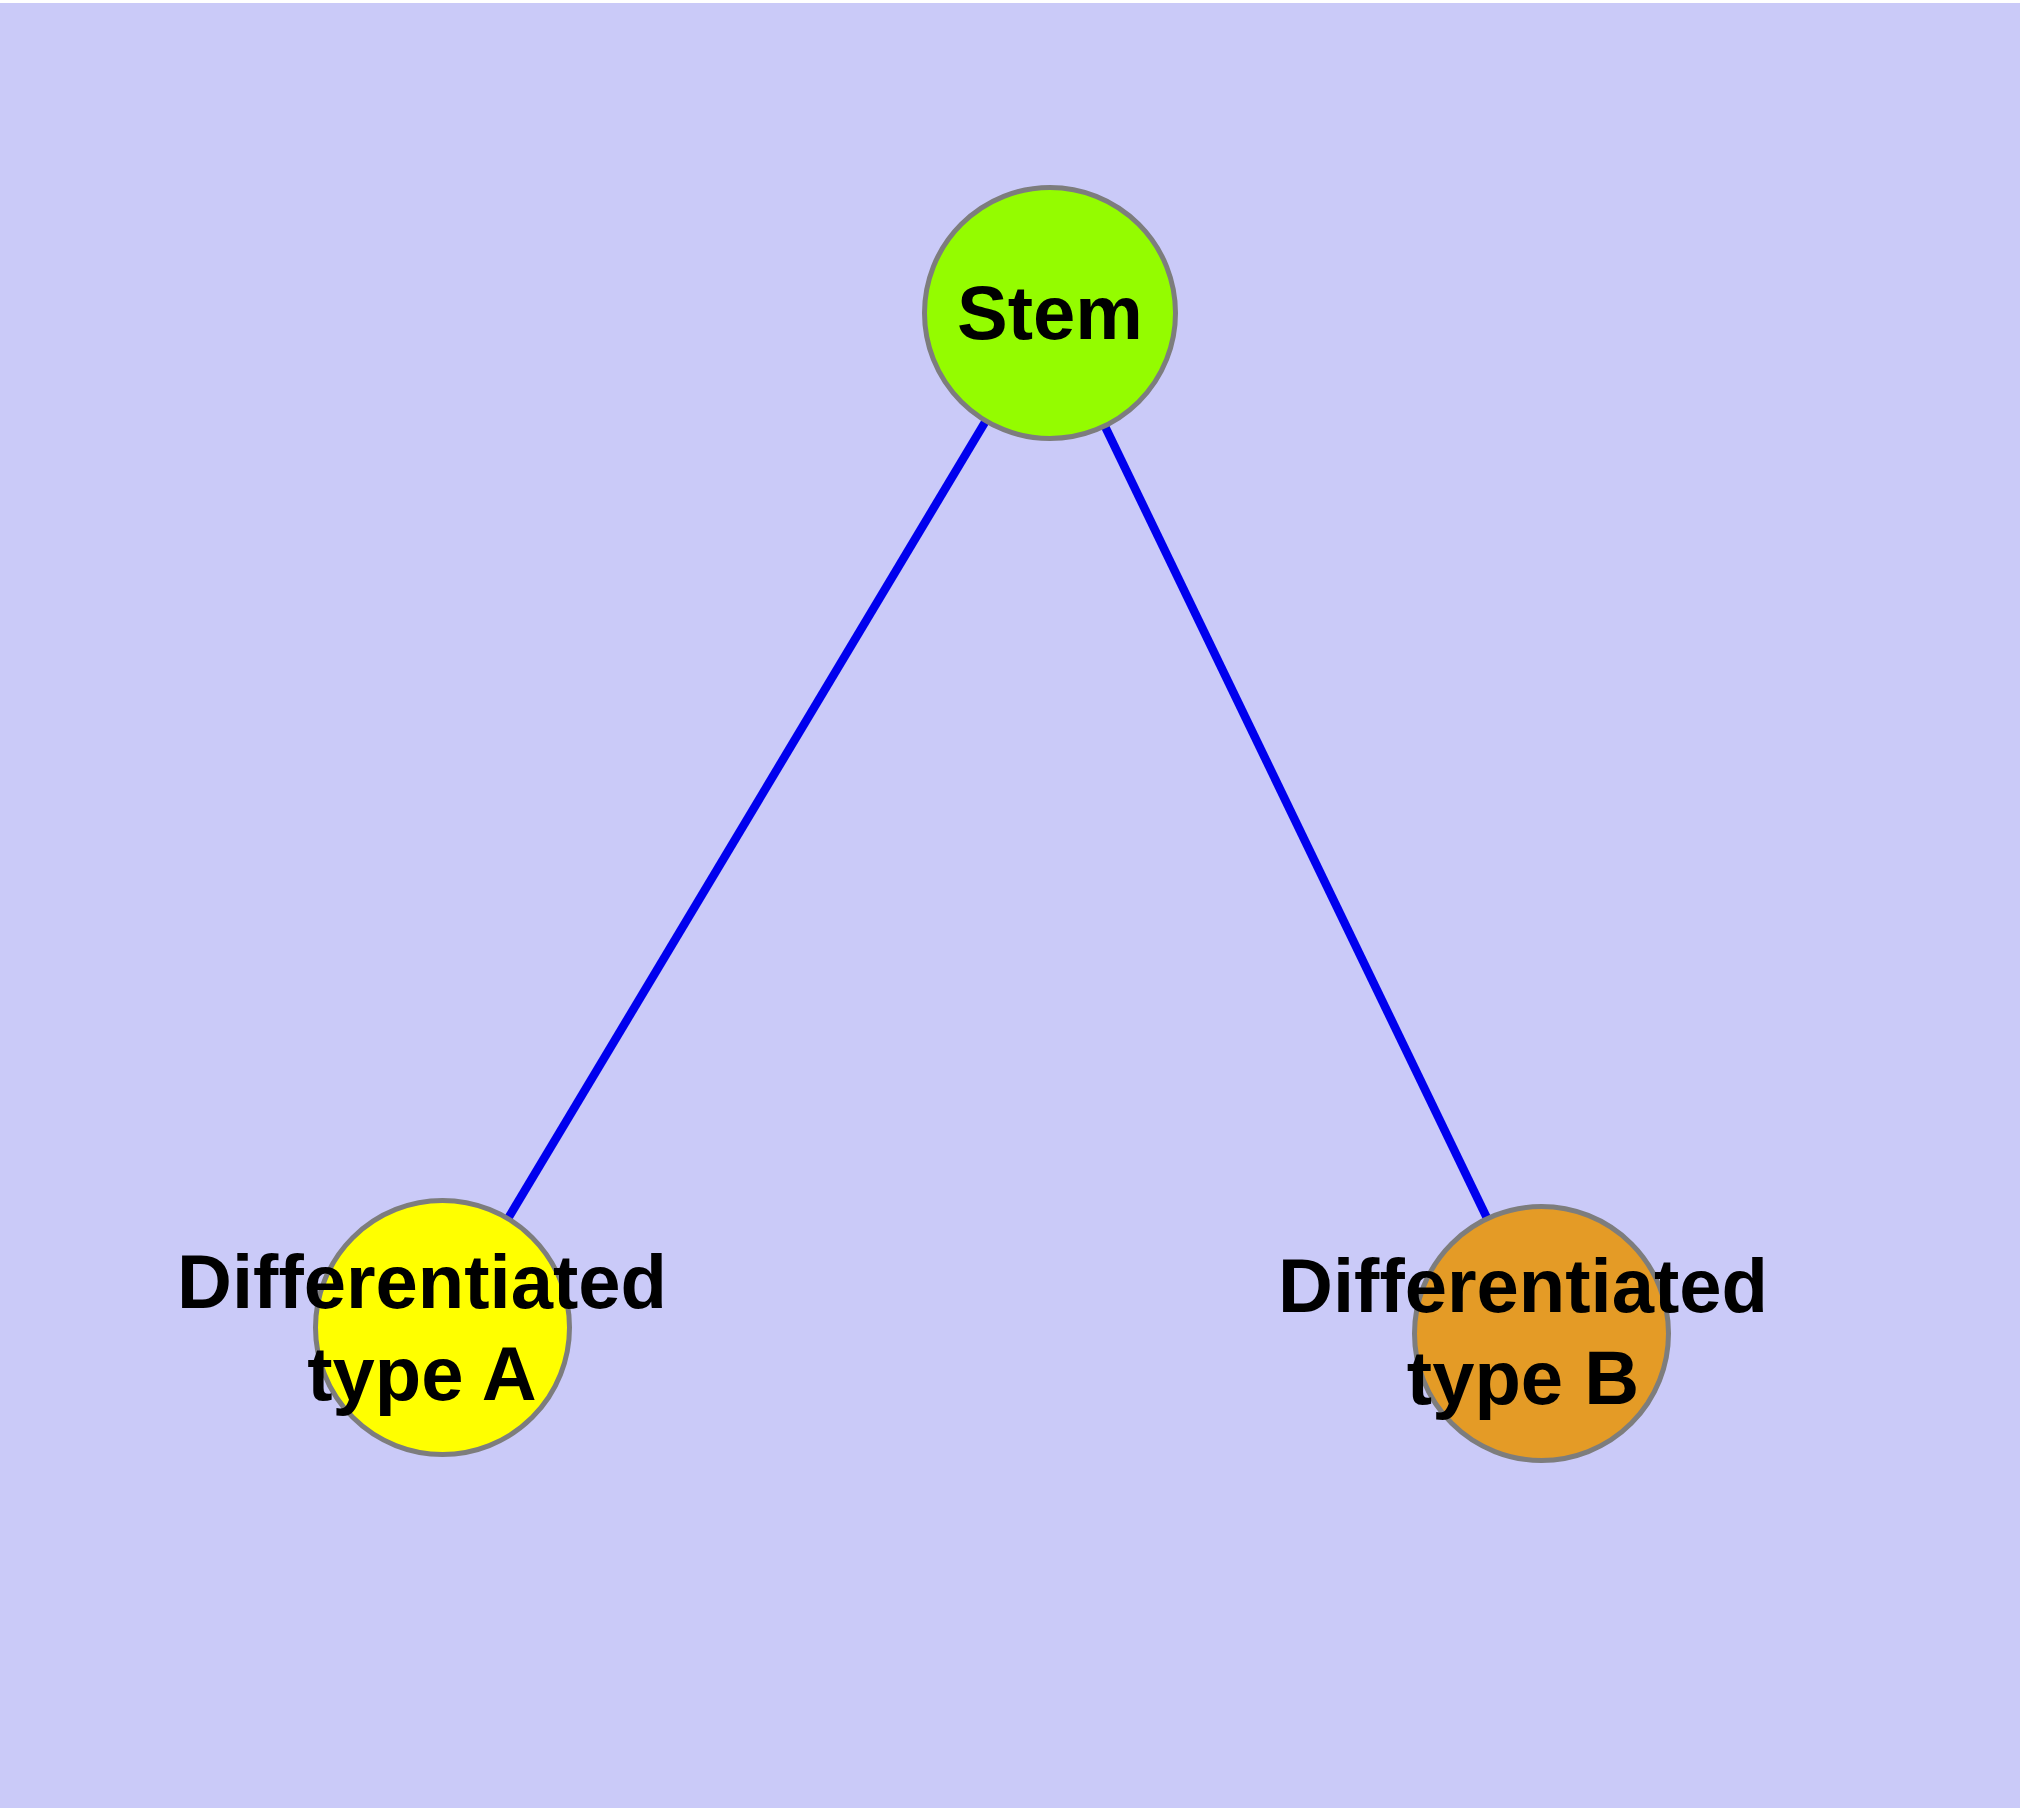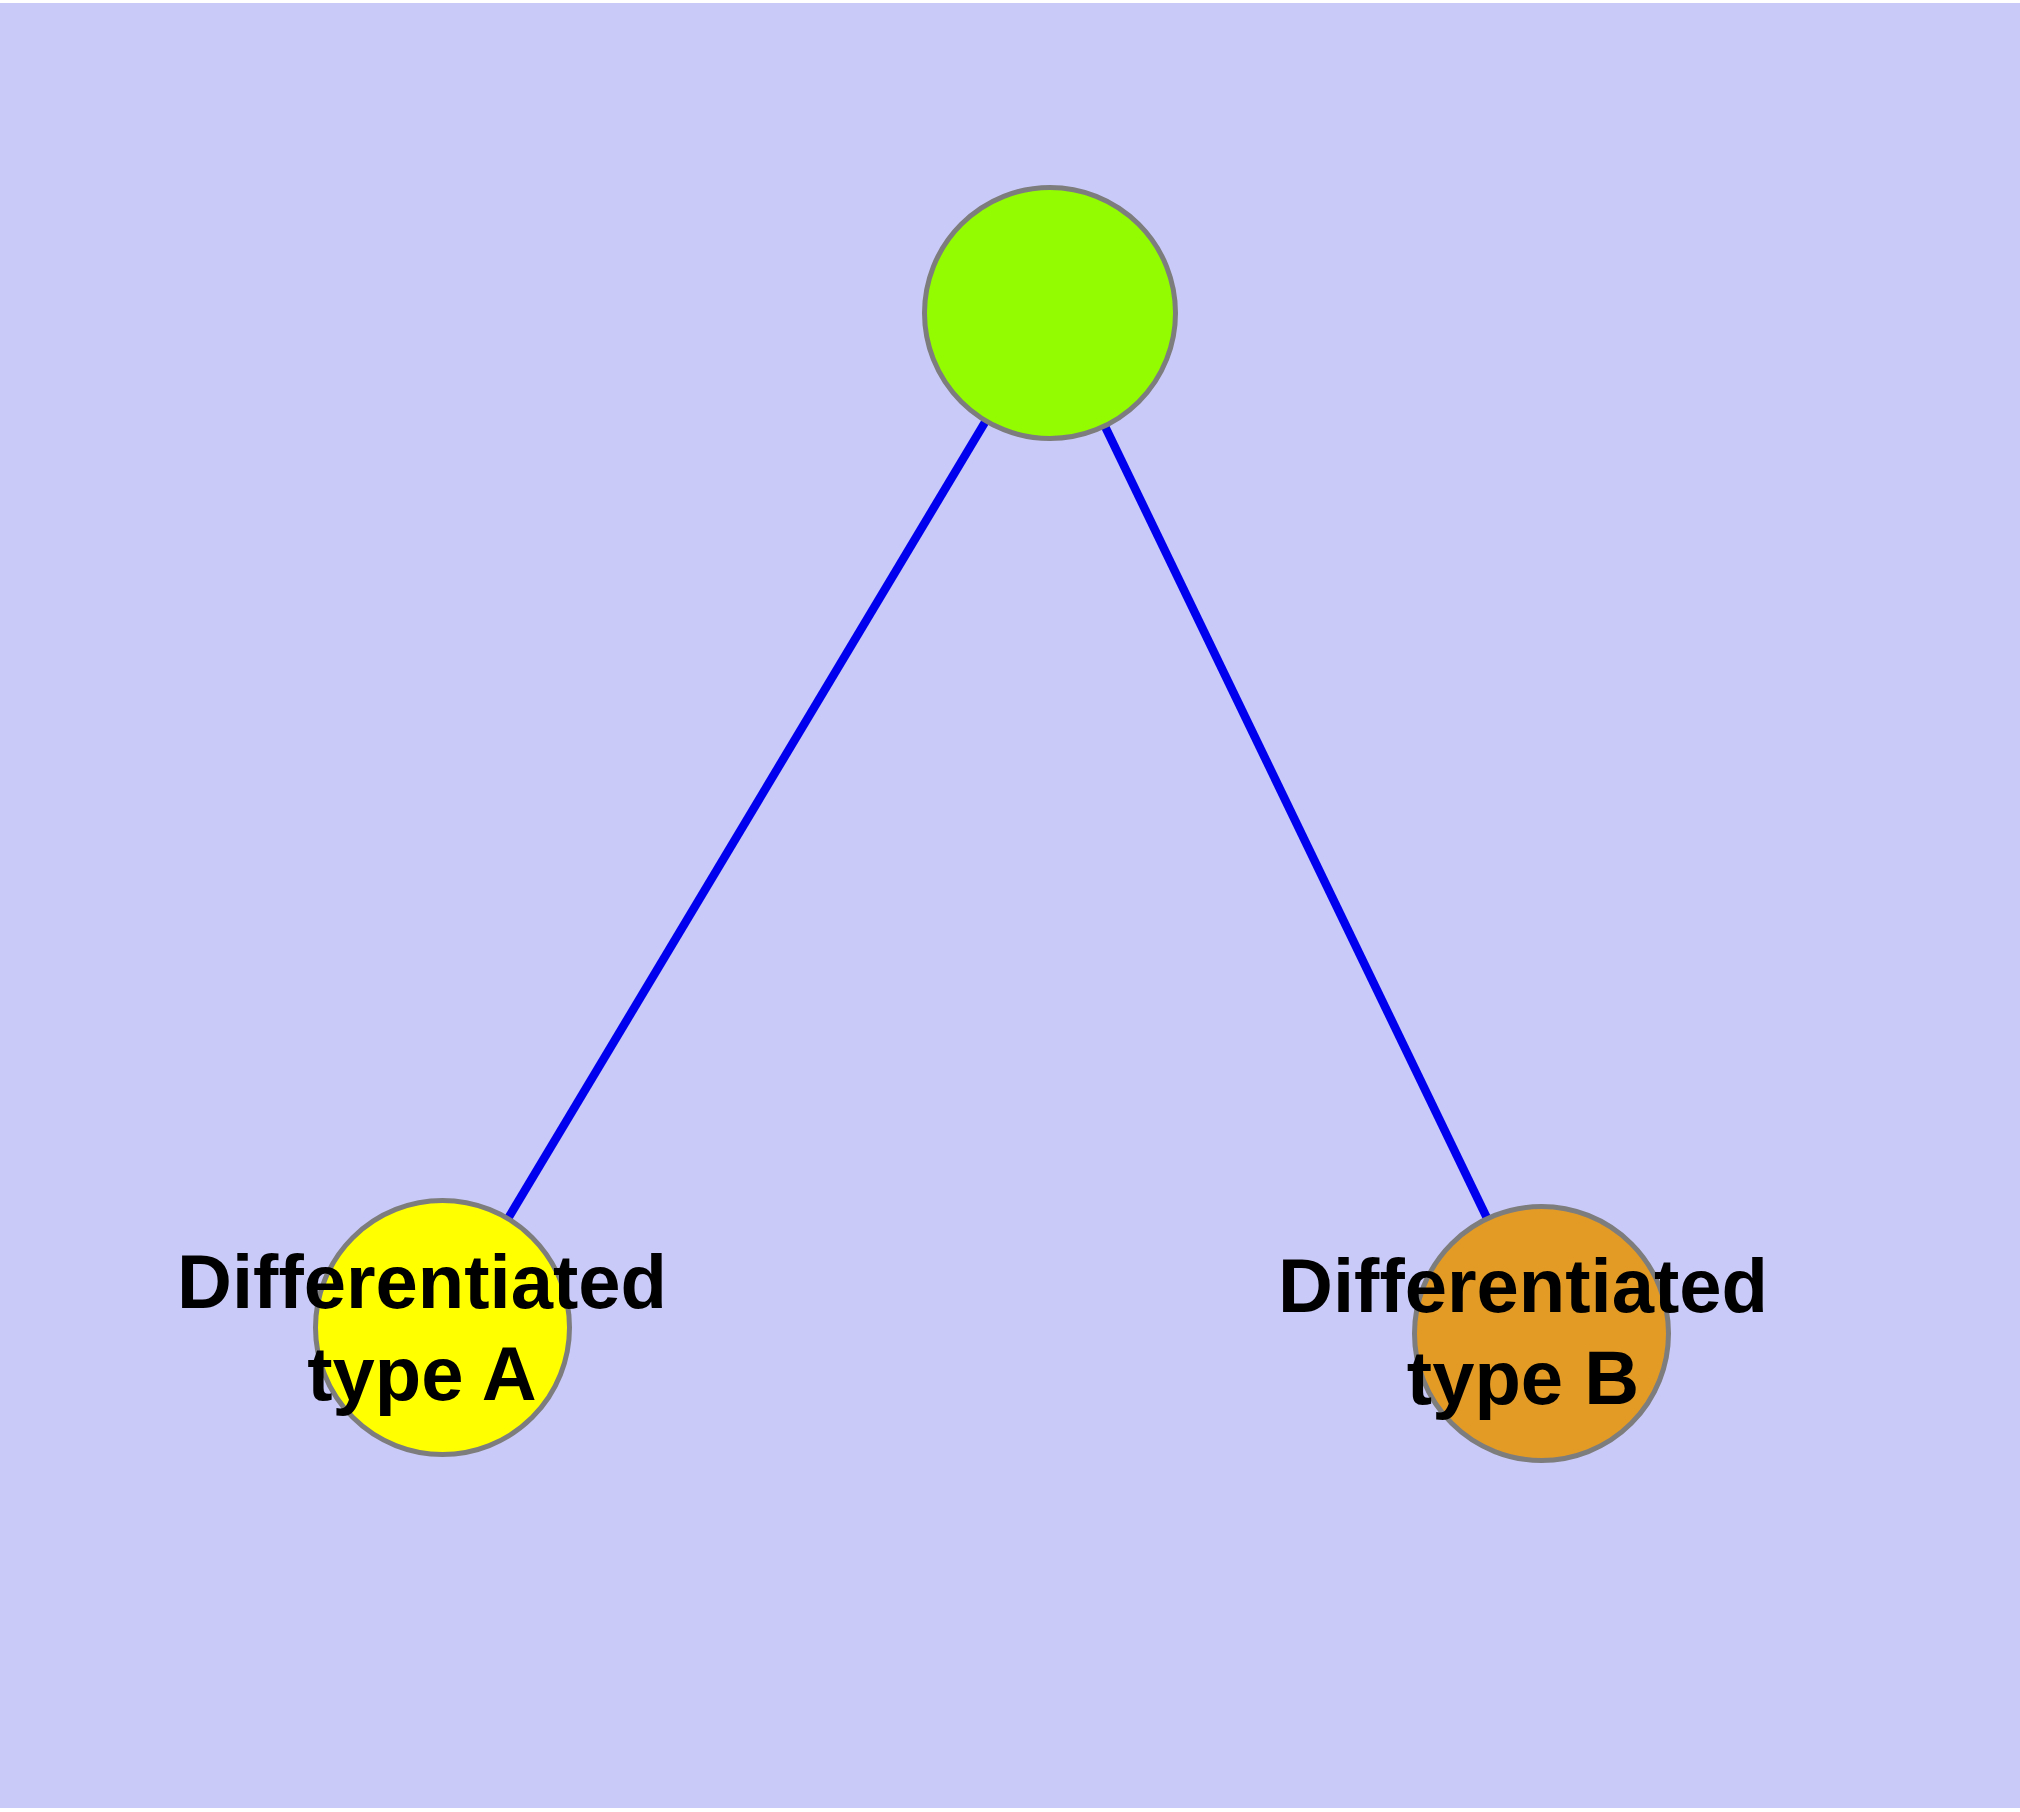--- a/index.html
+++ b/index.html
@@ -83,20 +83,21 @@
       <line x1="1239" y1="366" x2="522" y2="1563" stroke-width="10" style="stroke: rgb(0, 0, 238);"></line>
       <line x1="1239" y1="366" x2="1820" y2="1570" stroke-width="10" style="stroke: rgb(0, 0, 238);"></line>
     </svg>
 
     <div class="node node-stem" style="background: rgb(148, 252, 0); border-color: rgb(125, 125, 125);"></div>
 
     <div class="node node-type-a" style="background: rgb(255, 255, 0); border-color: rgb(125, 125, 125);"></div>
 
     <div class="node node-type-b" style="background: rgb(228, 155, 38); border-color: rgb(125, 125, 125);"></div>
 
+    <div class="node-label label-stem" style="color: rgb(0, 0, 0);">Stem</div>
 
     <div class="node-label label-type-a" style="color: rgb(0, 0, 0);">Differentiated
 type A</div>
 
     <div class="node-label label-type-b" style="color: rgb(0, 0, 0);">Differentiated
 type B</div>
   </div>
 </div>
 
 

